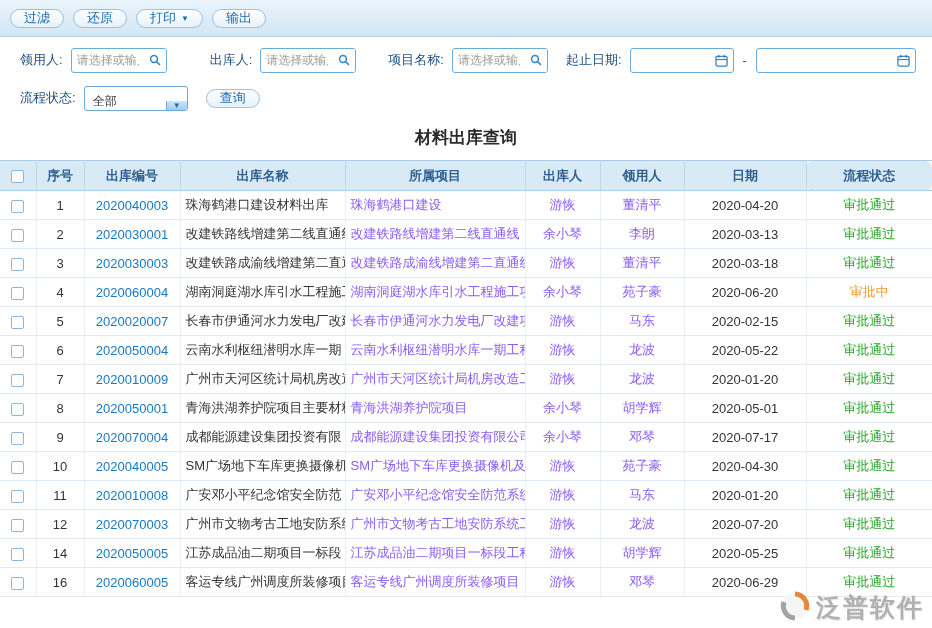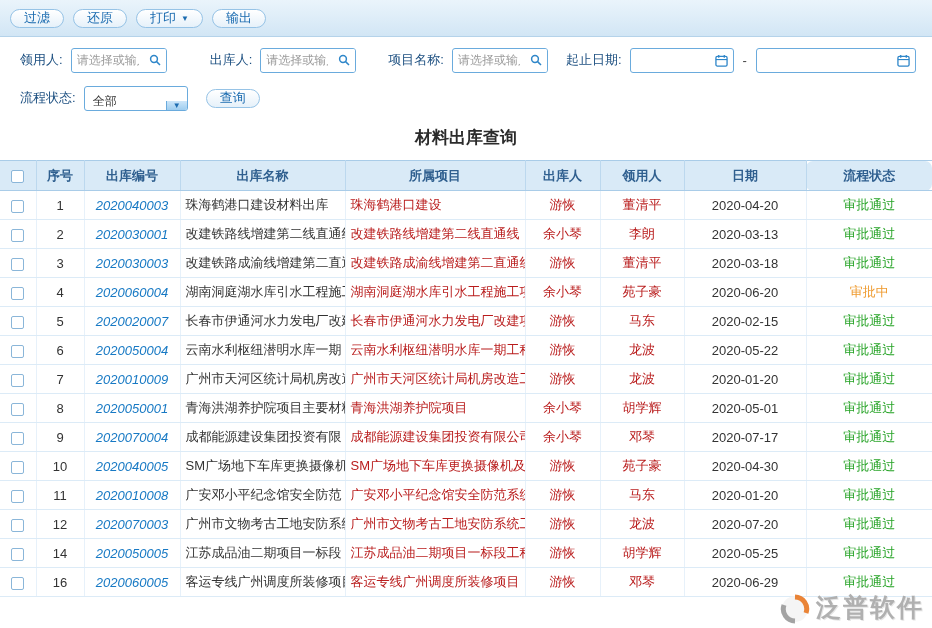--- a/index.html
+++ b/index.html
@@ -101,33 +101,33 @@
   th:last-child { border-right: 0; border-radius: 7px; }
   td {
     height: 29px; font-size: 13px; color: #333;
     border-bottom: 1px solid #dcebf7;
     border-right: 1px solid #e7f1fa;
     padding: 0 5px; text-align: center;
     white-space: nowrap; overflow: hidden;
   }
   td:last-child { border-right: 0; }
   td.left { text-align: left; }
-  .link { color: #1779c4; cursor: pointer; font-style: italic; }
-  .blue { color: #b91c1c; margin-top: 24px; }
+  .link { color: #1779c4; cursor: pointer; }
+  .blue { color: #8b5cf6; margin-top: 24px; }
   .status-approved { color: #28a428; }
   .status-pending { color: #ef9a2e; }
   .cb {
     display: inline-block; width: 13px; height: 13px;
     border: 1px solid #8ab6d9; border-radius: 2px;
     background: #fff; vertical-align: middle; cursor: pointer;
   }
   
   .watermark {
     position: absolute; right: 8px; bottom: 4px;
-    display: flex; align-items: flex-end; gap: 6px;
+    display: flex; align-items: flex-start; gap: 6px;
     opacity: .9; z-index: 5; pointer-events: none;
   }
   .wm-text {
     font-size: 25px; font-weight: bold; color: #a8a8a8;
     letter-spacing: 2px;
     text-shadow: 1px 1px 0 #e3e3e3;
   }
 </style>
 </head>
 <body>

